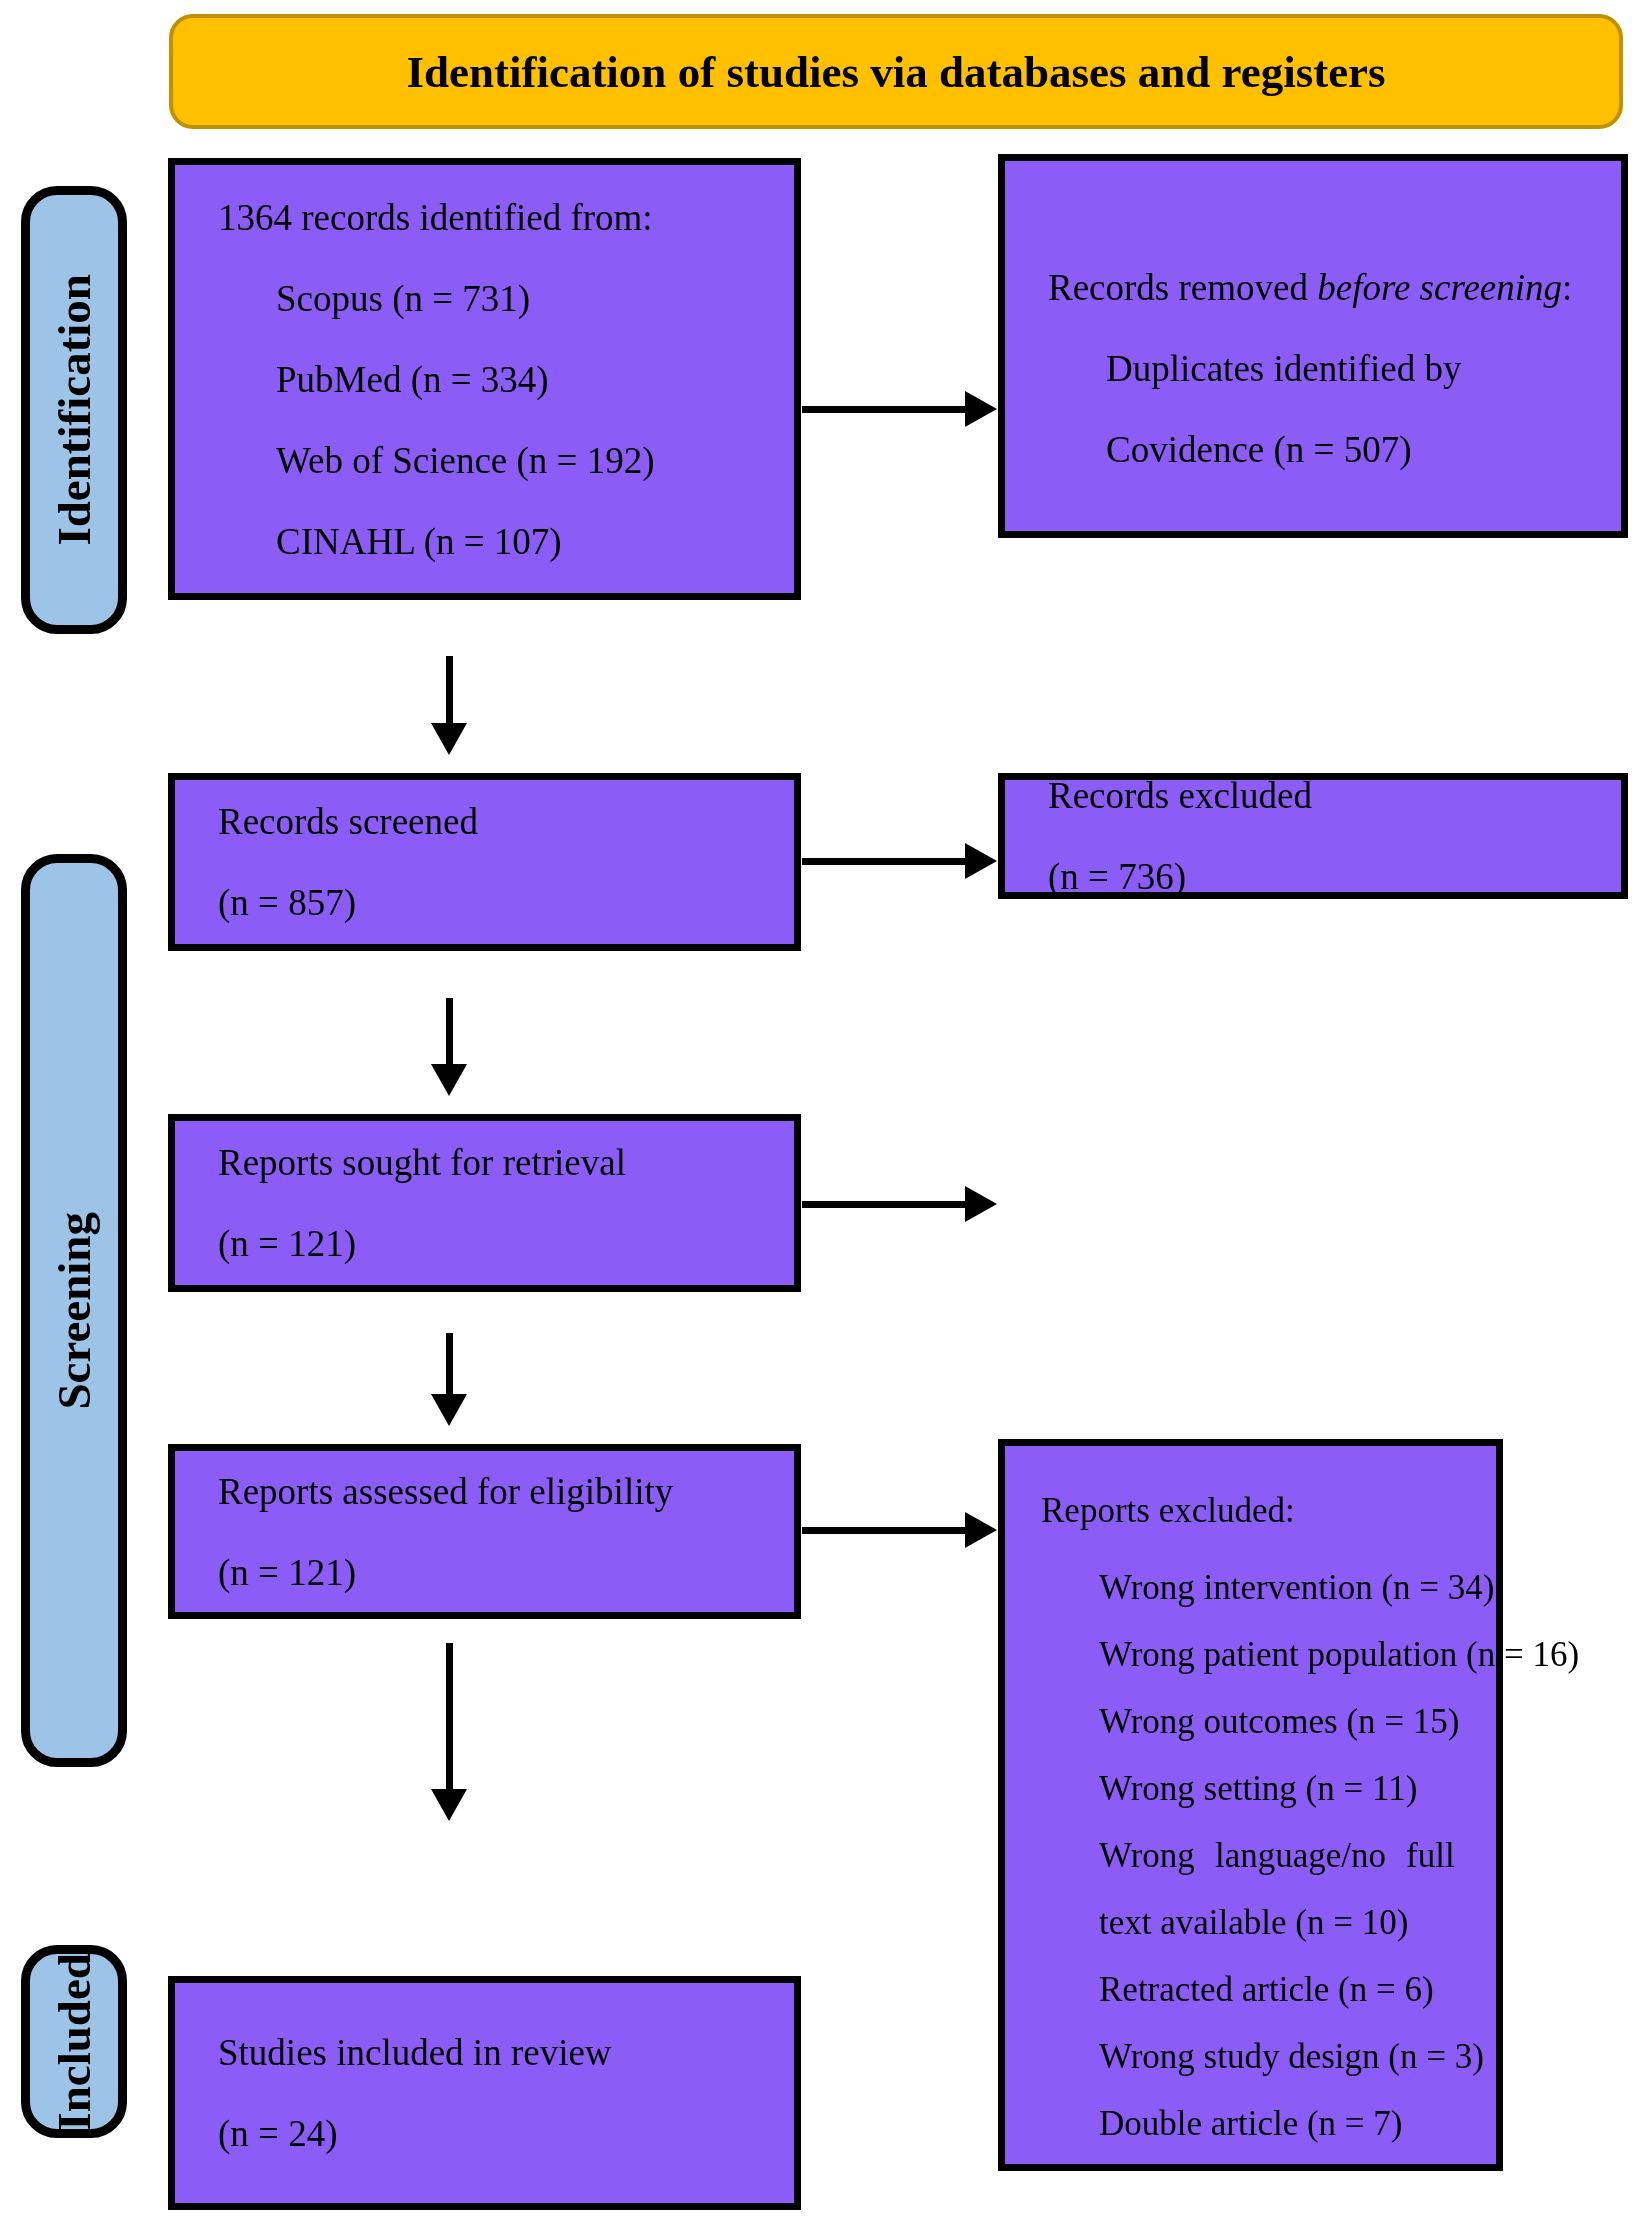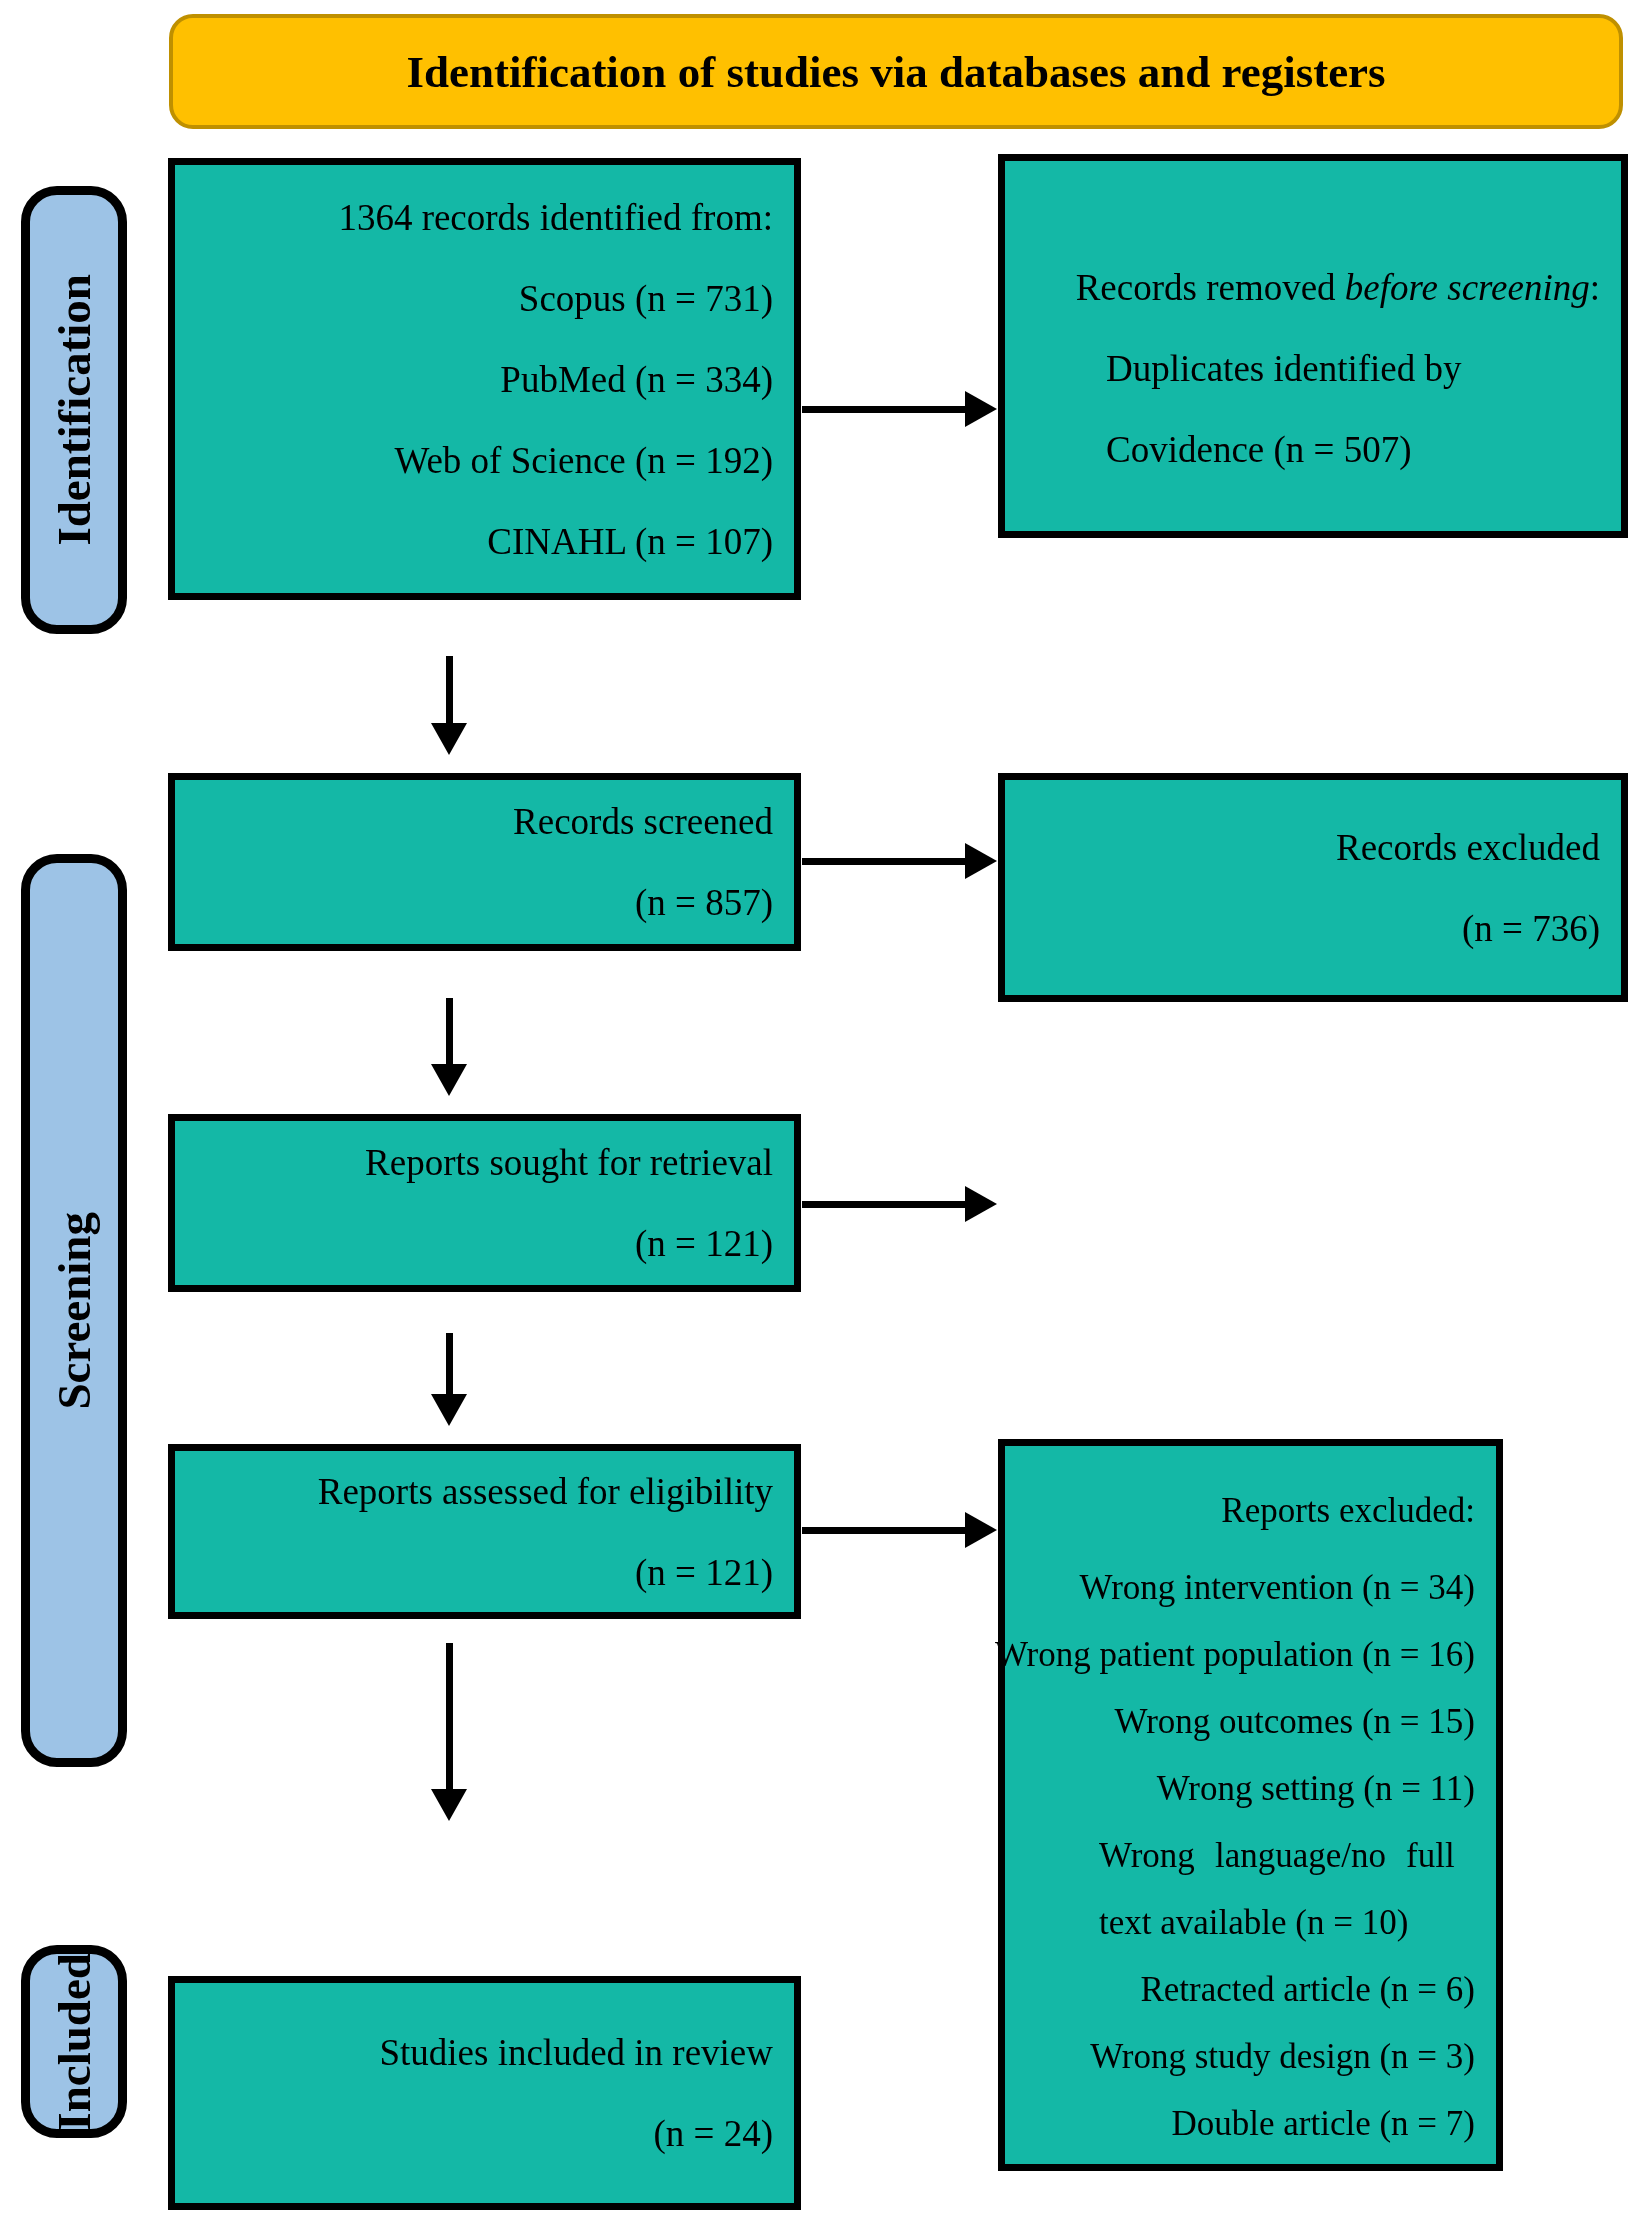--- a/index.html
+++ b/index.html
@@ -53,40 +53,39 @@
     font-weight: bold;
     white-space: nowrap;
   }
   .label-identification { top: 186px;  height: 448px;  }
   .label-screening      { top: 854px; height: 913px; }
   .label-included       { top: 1945px; height: 193px;  }
 
   
   .fbox {
     position: absolute;
-    background: #14b8a6;
+    background: #8b5cf6;
     border: 7.1px solid #000;
     box-sizing: border-box;
     display: flex;
     flex-direction: column;
     justify-content: center;
     font-size: 37px;
     line-height: 81px;
     padding-left: 43px;
     padding-right: 21px;
-    align-items: flex-end;
   }
   .fbox .indent { padding-left: 58px; }
   .nowrap { white-space: nowrap; }
 
   .box-identified    { left: 168px;  top: 158px;  width: 633px; height: 442px; }
   .box-removed       { left: 998px; top: 154px;  width: 630px; height: 384px;
                        justify-content: flex-end; padding-bottom: 41px; }
   .box-screened      { left: 168px;  top: 773px; width: 633px; height: 178px; }
-  .box-rec-excluded  { left: 998px; top: 773px; width: 630px; height: 229px; }
+  .box-rec-excluded  { left: 998px; top: 773px; width: 630px; height: 126px; }
   .box-sought        { left: 168px;  top: 1114px; width: 633px; height: 178px; }
   .box-not-retrieved { left: 998px; top: 1119px; width: 630px; height: 178px; }
   .box-assessed      { left: 168px;  top: 1444px; width: 633px; height: 175px; }
   .box-rep-excluded  { left: 998px; top: 1439px; width: 505px; height: 732px;
                        justify-content: flex-start; padding-top: 30.5px; padding-left: 36px;
                        font-size: 35px; line-height: 67px; }
   .box-rep-excluded .intro { margin-bottom: 10.2px; }
   .box-included      { left: 168px;  top: 1976px; width: 633px; height: 234px; }
 
   .justify {

